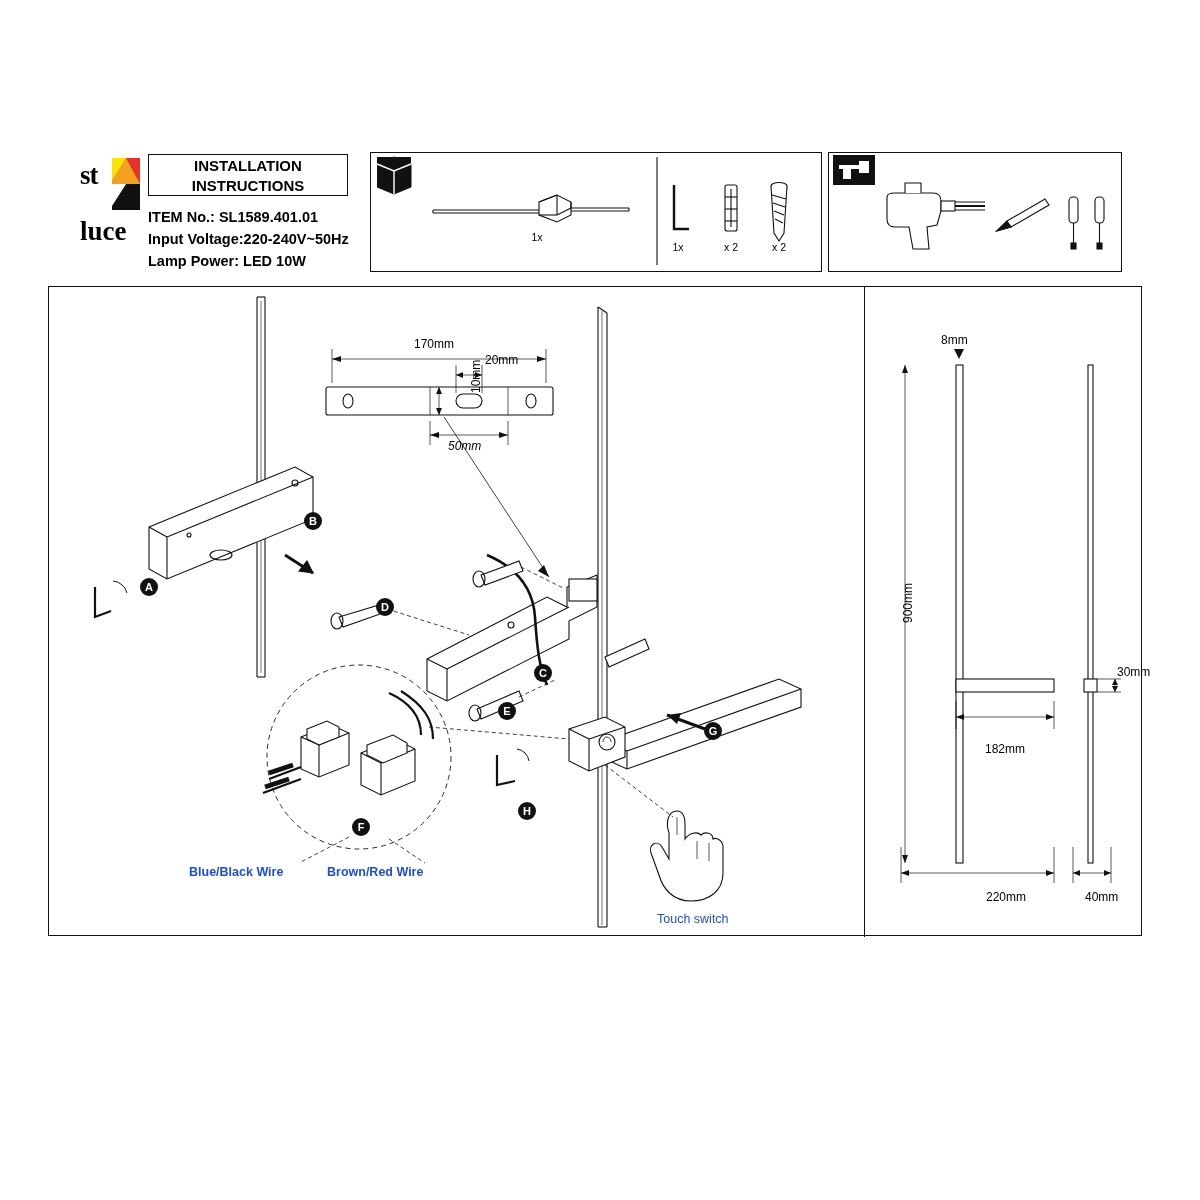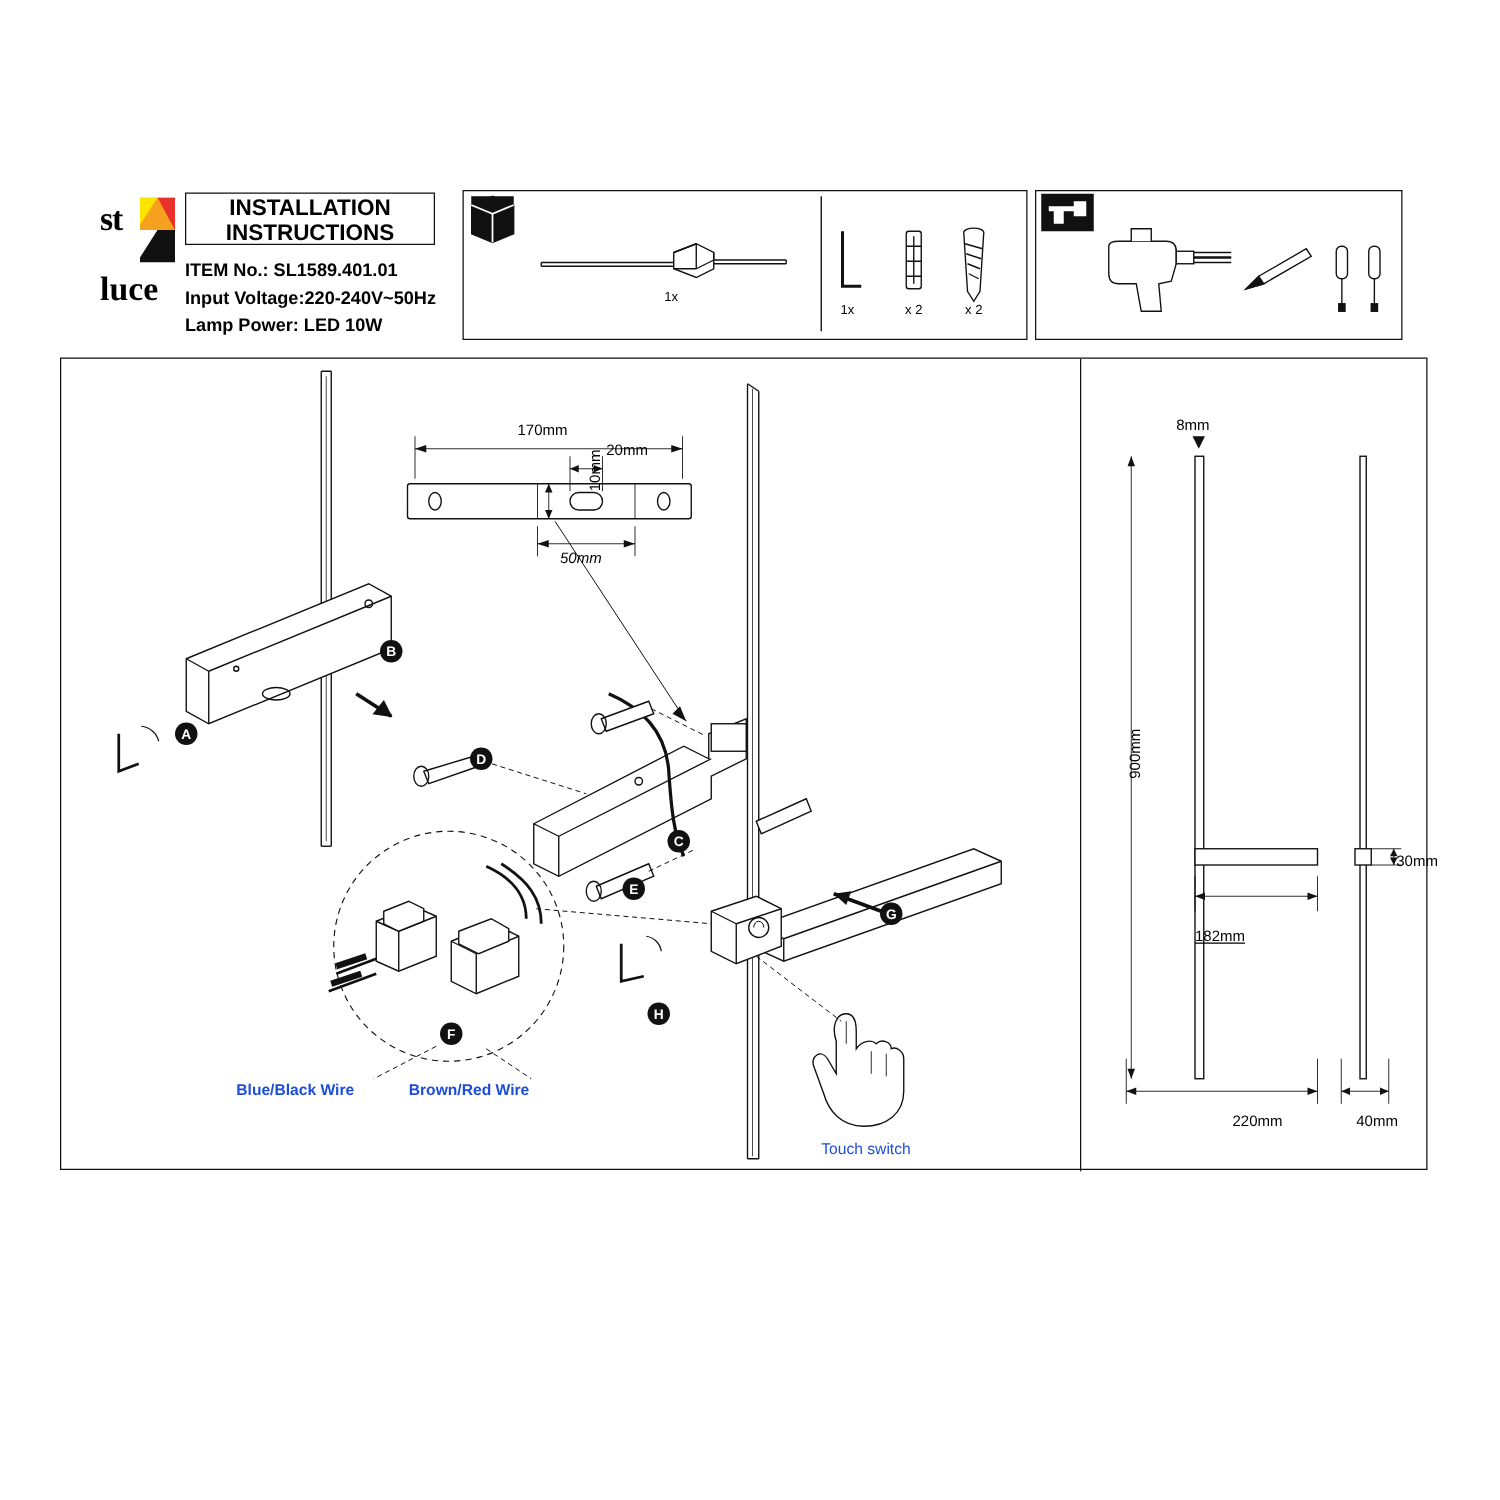--- a/index.html
+++ b/index.html
@@ -51,21 +51,21 @@
     left: 32px; top: 10px;
     width: 28px; height: 52px;
   }
   .title-box {
     position: absolute;
     left: 68px; top: 14px;
     width: 200px; height: 42px;
     border: 1.6px solid #111;
     text-align: center;
     line-height: 20px;
-    font-size: 18px;
+    font-size: 15px;
     font-weight: bold;
     padding-top: 1px;
     box-sizing: border-box;
   }
   .specs {
     position: absolute;
     left: 68px; top: 66px;
     font-size: 14.5px;
     font-weight: bold;
     line-height: 22px;
@@ -520,19 +520,19 @@
           <line x1="208" y1="586" x2="246" y2="586"></line>
           <polygon points="208,586 215,583 215,589" fill="#111" stroke="none"></polygon>
           <polygon points="246,586 239,583 239,589" fill="#111" stroke="none"></polygon>
         </g>
       </g>
     </svg>
 
     <div class="dim" style="left:892px; top:46px;">8mm</div>
     <div class="dim-v" style="left:852px; top:336px;">900mm</div>
     <div class="dim" style="left:1068px; top:378px;" style2="">
-      <span class="dim-v" style="position:relative;left:0;top:0;display:inline-block;transform:none;margin-top:17px;">30mm</span>
+      <span class="dim-v" style="position:relative;left:0;top:0;display:inline-block;transform:none;">30mm</span>
     </div>
-    <div class="dim" style="left:907px; top:455px;text-decoration:underline;">182mm</div>
+    <div class="dim" style="left:936px; top:455px;">182mm</div>
     <div class="dim" style="left:925px; top:603px;margin-left:12px;">220mm</div>
     <div class="dim" style="left:1036px; top:603px;">40mm</div>
   </div>
 </div>
 
 </body></html>

